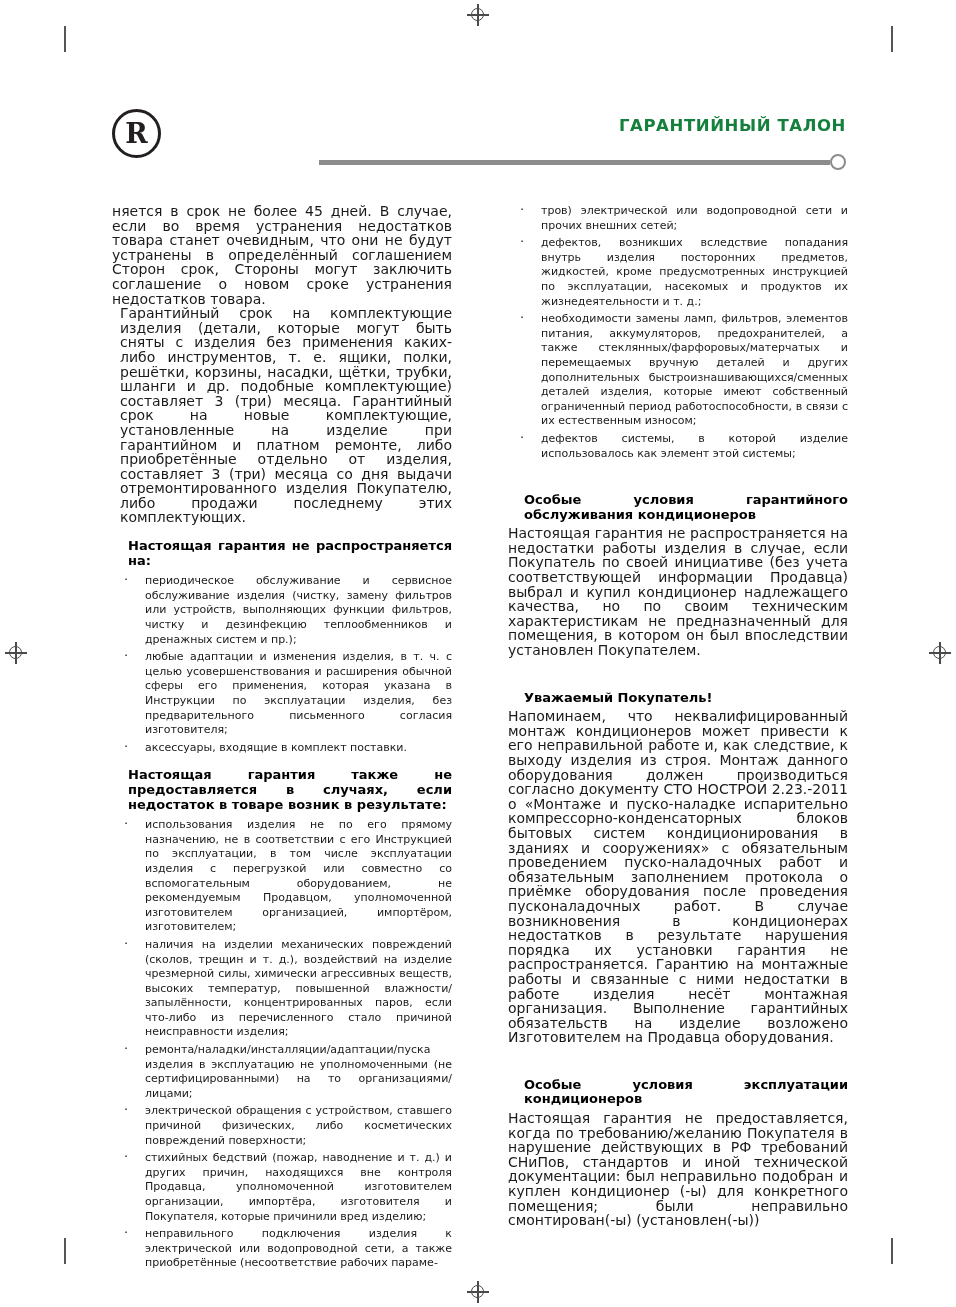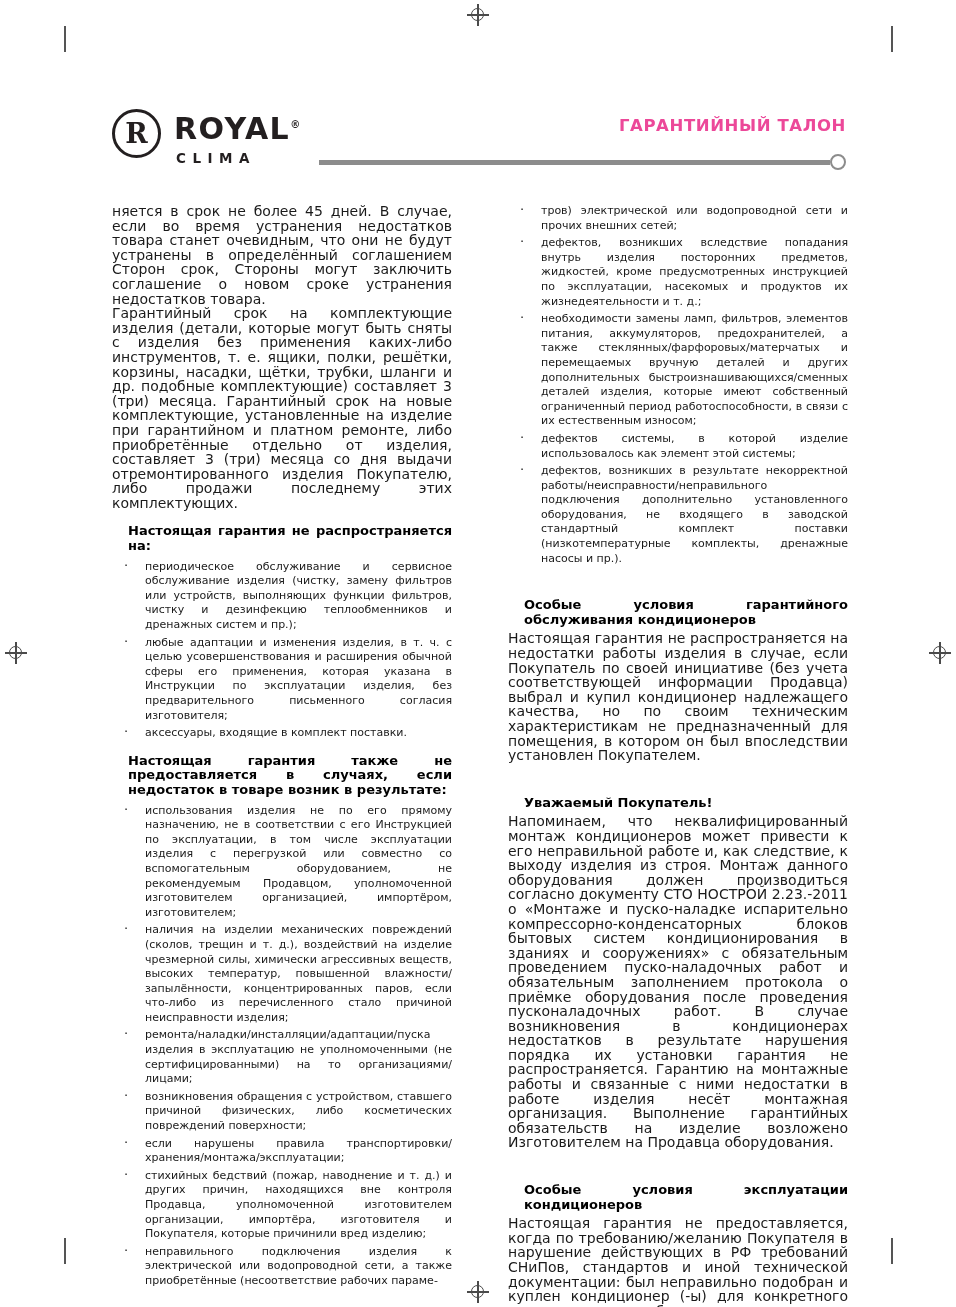--- a/index.html
+++ b/index.html
@@ -110,21 +110,21 @@
     margin-left: 2px;
   }
   .header-title {
     position: absolute;
     right: 0;
     top: 8px;
     font-family: "DejaVu Sans", sans-serif;
     font-weight: bold;
     font-size: 16.5px;
     letter-spacing: 0.6px;
-    color: #ec4899;
+    color: #15803d;
     text-align: right;
   }
   .header-rule {
     position: absolute;
     left: 207px;
     top: 52px;
     right: 16px;
     height: 5px;
     background: #8c8c8c;
   }
@@ -155,21 +155,21 @@
   .col-right { left: 396px; }
 
   p.body {
     margin: 0 0 0 0;
     font-size: 14px;
     line-height: 14.6px;
     text-align: justify;
     color: #1a1a1a;
     hyphens: none;
   }
-  p.body + p.body { margin-top: 0; }
+  p.body + p.body { margin-top: 0; margin-left: 8px; }
 
   h3.subhead {
     margin: 13px 0 6px 16px;
     font-size: 13px;
     line-height: 14.6px;
     font-weight: bold;
     text-align: justify;
     color: #000;
   }
   h3.subhead.first { margin-top: 14px; }
@@ -219,24 +219,20 @@
 
   <div class="crop-line" style="left:64px; top:26px; width:1.5px; height:26px;"></div>
   <div class="crop-line" style="left:891px; top:26px; width:1.5px; height:26px;"></div>
   <div class="crop-line" style="left:64px; top:1238px; width:1.5px; height:26px;"></div>
   <div class="crop-line" style="left:891px; top:1238px; width:1.5px; height:26px;"></div>
 
   <div class="header">
     <div class="logo-wrap">
       <div class="logo-mark">
         <span>R</span>
-      </div>
-      <div class="logo-text">
-        <div class="logo-royal"><span>ROYAL</span><span class="logo-reg">®</span></div>
-        <div class="logo-clima">CLIMA</div>
       </div>
     </div>
     <div class="header-title">ГАРАНТИЙНЫЙ ТАЛОН</div>
     <div class="header-rule"></div>
     <div class="header-dot"></div>
   </div>
 
   <div class="columns">
 
     <div class="col col-left">
@@ -248,34 +244,32 @@
         <li>периодическое обслуживание и сервисное обслуживание изделия (чистку, замену фильтров или устройств, выполняющих функции фильтров, чистку и дезинфекцию теплообменников и дренажных систем и пр.);</li>
         <li>любые адаптации и изменения изделия, в т. ч. с целью усовершенствования и расширения обычной сферы его применения, которая указана в Инструкции по эксплуатации изделия, без предварительного письменного согласия изготовителя;</li>
         <li>аксессуары, входящие в комплект поставки.</li>
       </ul>
 
       <h3 class="subhead">Настоящая гарантия также не предоставляется в случаях, если недостаток в товаре возник в результате:</h3>
       <ul class="dashlist">
         <li>использования изделия не по его прямому назначению, не в соответствии с его Инструкцией по эксплуатации, в том числе эксплуатации изделия с перегрузкой или совместно со вспомогательным оборудованием, не рекомендуемым Продавцом, уполномоченной изготовителем организацией, импортёром, изготовителем;</li>
         <li>наличия на изделии механических повреждений (сколов, трещин и т. д.), воздействий на изделие чрезмерной силы, химически агрессивных веществ, высоких температур, повышенной влажности/запылённости, концентрированных паров, если что-либо из перечисленного стало причиной неисправности изделия;</li>
         <li>ремонта/наладки/инсталляции/адаптации/пуска изделия в эксплуатацию не уполномоченными (не сертифицированными) на то организациями/лицами;</li>
-        <li>возникновения обращения с устройством, ставшего причиной физических, либо косметических повреждений поверхности;</li>
-        <li>если нарушены правила транспортировки/хранения/монтажа/эксплуатации;</li>
+        <li>электрической обращения с устройством, ставшего причиной физических, либо косметических повреждений поверхности;</li>
         <li>стихийных бедствий (пожар, наводнение и т. д.) и других причин, находящихся вне контроля Продавца, уполномоченной изготовителем организации, импортёра, изготовителя и Покупателя, которые причинили вред изделию;</li>
         <li>неправильного подключения изделия к электрической или водопроводной сети, а также приобретённые (несоответствие рабочих параме-</li>
       </ul>
     </div>
 
     <div class="col col-right">
       <ul class="dashlist">
         <li>тров) электрической или водопроводной сети и прочих внешних сетей;</li>
         <li>дефектов, возникших вследствие попадания внутрь изделия посторонних предметов, жидкостей, кроме предусмотренных инструкцией по эксплуатации, насекомых и продуктов их жизнедеятельности и т. д.;</li>
         <li>необходимости замены ламп, фильтров, элементов питания, аккумуляторов, предохранителей, а также стеклянных/фарфоровых/матерчатых и перемещаемых вручную деталей и других дополнительных быстроизнашивающихся/сменных деталей изделия, которые имеют собственный ограниченный период работоспособности, в связи с их естественным износом;</li>
         <li>дефектов системы, в которой изделие использовалось как элемент этой системы;</li>
-        <li>дефектов, возникших в результате некорректной работы/неисправности/неправильного подключения дополнительно установленного оборудования, не входящего в заводской стандартный комплект поставки (низкотемпературные комплекты, дренажные насосы и пр.).</li>
       </ul>
 
       <div class="spacer-16"></div>
       <h3 class="subhead tight">Особые условия гарантийного обслуживания кондиционеров</h3>
       <p class="body">Настоящая гарантия не распространяется на недостатки работы изделия в случае, если Покупатель по своей инициативе (без учета соответствующей информации Продавца) выбрал и купил кондиционер надлежащего качества, но по своим техническим характеристикам не предназначенный для помещения, в котором он был впоследствии установлен Покупателем.</p>
 
       <div class="spacer-20"></div>
       <h3 class="subhead tight">Уважаемый Покупатель!</h3>
       <p class="body">Напоминаем, что неквалифицированный монтаж кондиционеров может привести к его неправильной работе и, как следствие, к выходу изделия из строя. Монтаж данного оборудования должен производиться согласно документу СТО НОСТРОЙ 2.23.-2011 о «Монтаже и пуско-наладке испарительно компрессорно-конденсаторных блоков бытовых систем кондиционирования в зданиях и сооружениях» с обязательным проведением пуско-наладочных работ и обязательным заполнением протокола о приёмке оборудования после проведения пусконаладочных работ. В случае возникновения в кондиционерах недостатков в результате нарушения порядка их установки гарантия не распространяется. Гарантию на монтажные работы и связанные с ними недостатки в работе изделия несёт монтажная организация. Выполнение гарантийных обязательств на изделие возложено Изготовителем на Продавца оборудования.</p>
 

